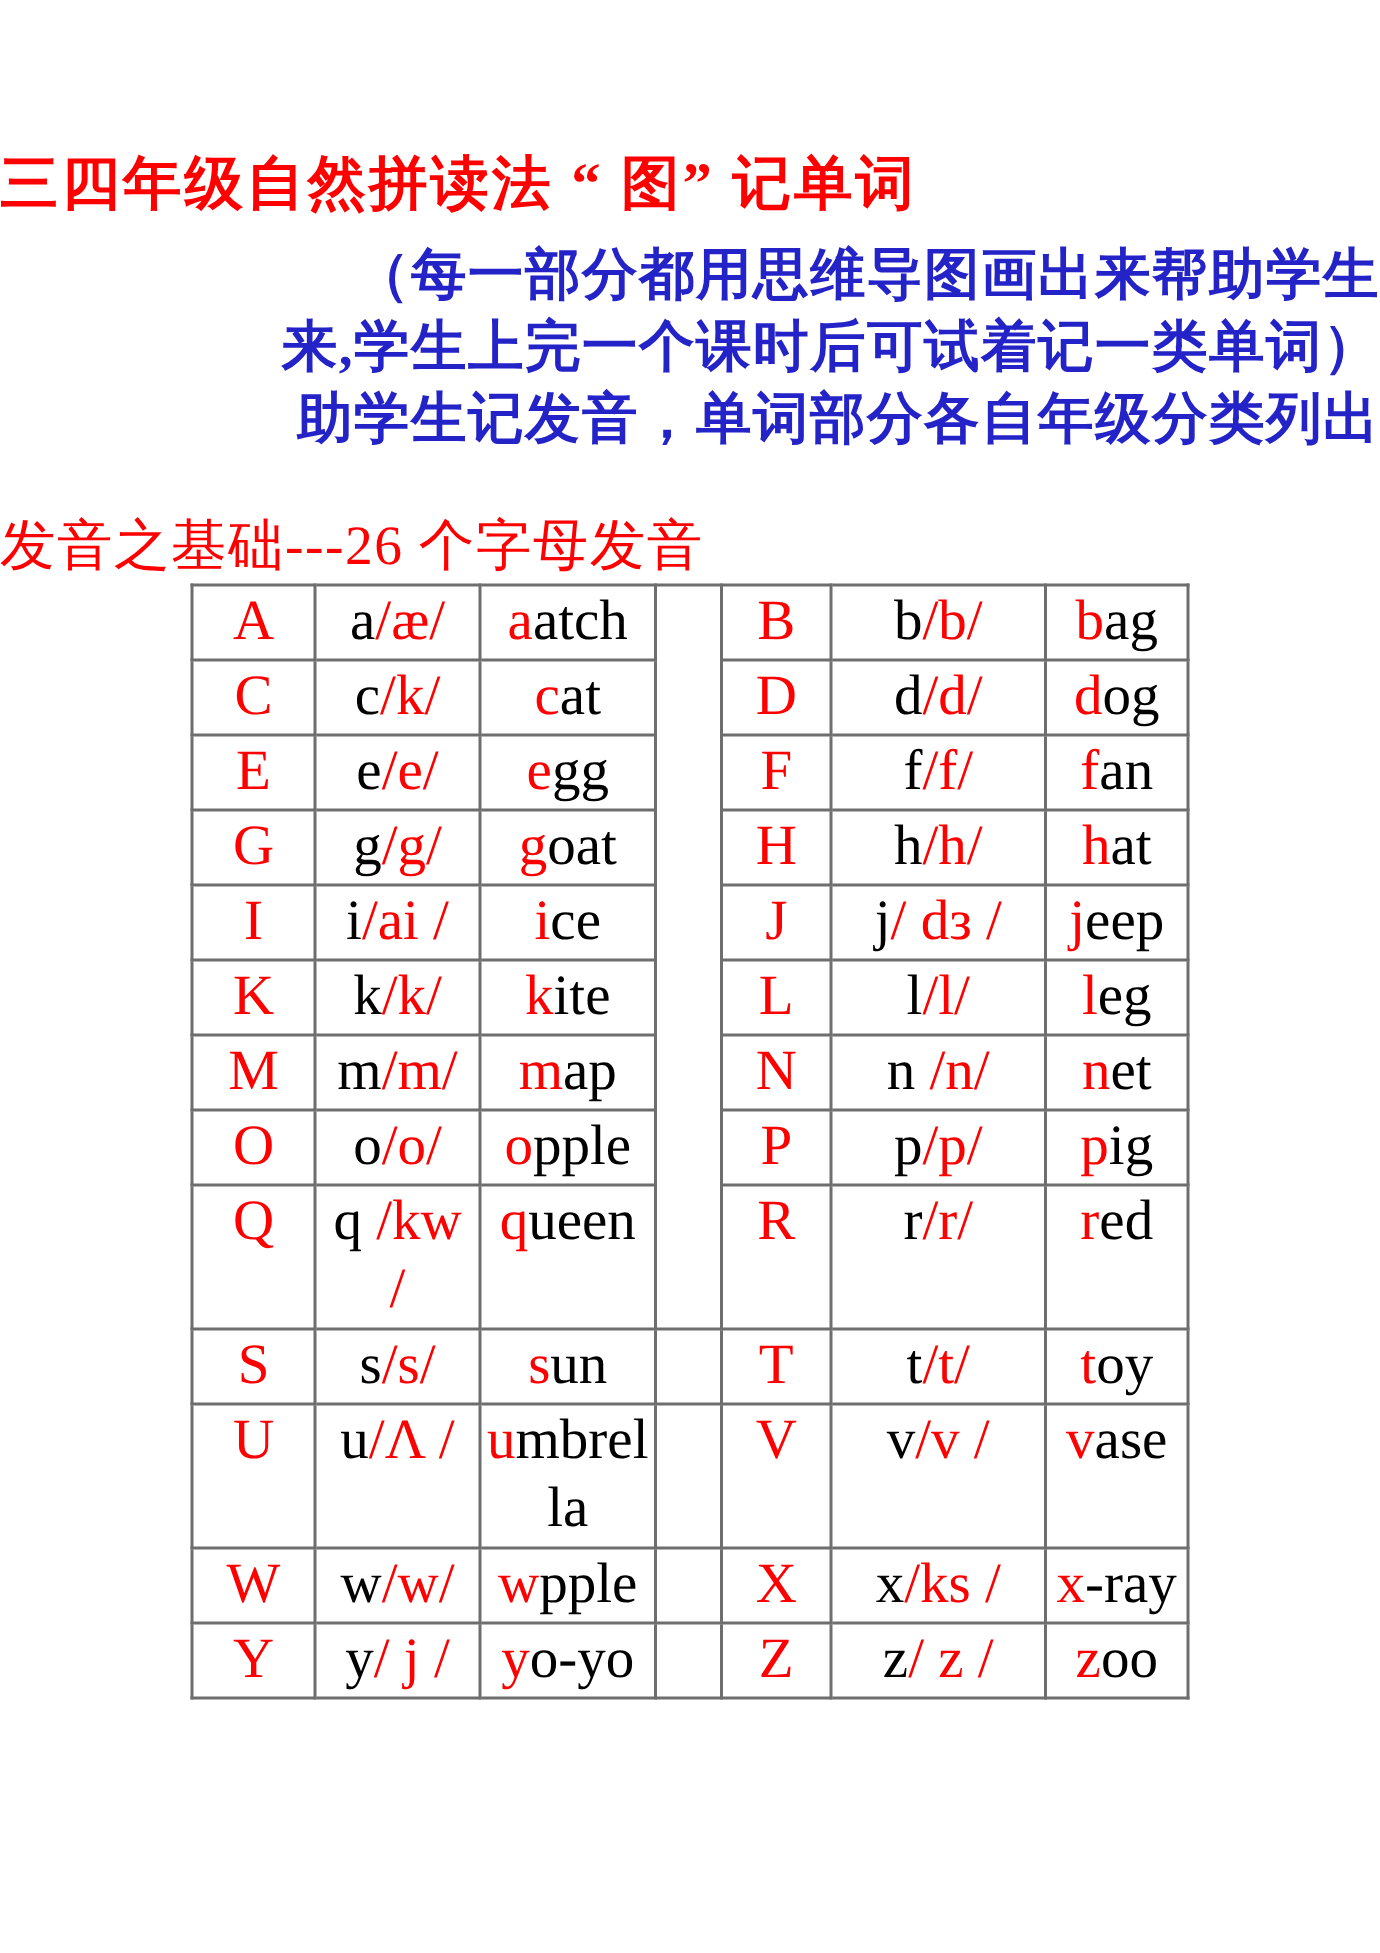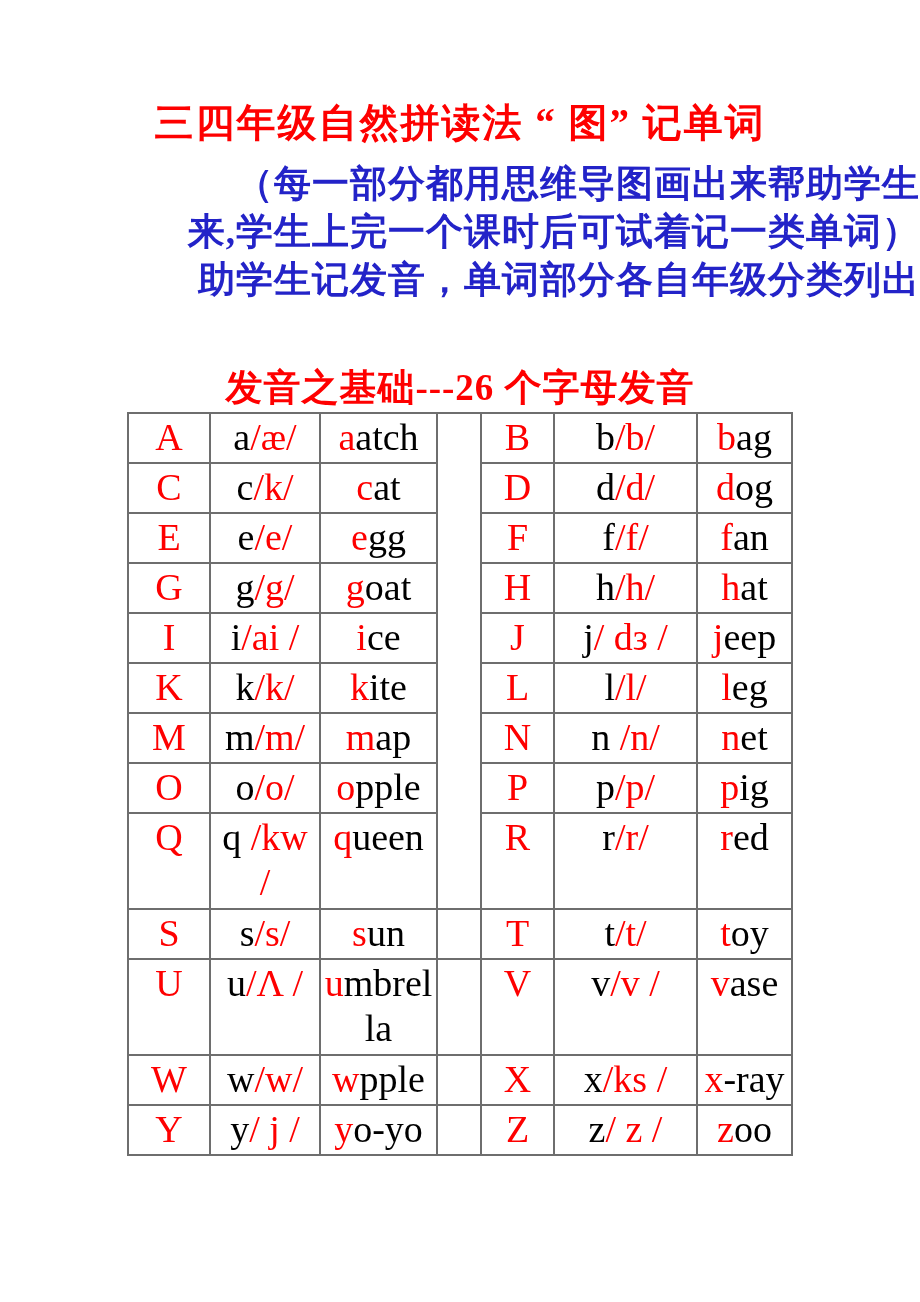--- a/index.html
+++ b/index.html
@@ -14,41 +14,39 @@
     position: relative;
     width: 920px;
     height: 1302px;
     margin: 0 auto;
     background: #ffffff;
     overflow: hidden;
     font-family: "Liberation Serif", "DejaVu Serif", serif;
   }
   .doc-title {
     padding-top: 100px;
-    text-align: center;
     font-size: 39px;
     line-height: 46px;
     font-weight: bold;
     color: var(--red);
     letter-spacing: 2px;
   }
   .intro {
     margin-top: 14px;
     text-align: right;
     color: var(--blue);
     font-weight: bold;
     font-size: 37px;
     line-height: 48px;
     letter-spacing: 1px;
   }
   .section-heading {
-    margin-top: 62px;
-    text-align: center;
+    margin-top: 39px;
     color: var(--red);
-    font-weight: bold;
+    font-weight: normal;
     font-size: 37px;
     line-height: 44px;
     letter-spacing: 1px;
   }
   table.alpha-table {
     margin: 2px auto 0 auto;
     border-collapse: collapse;
     table-layout: fixed;
   }
   .alpha-table td {

